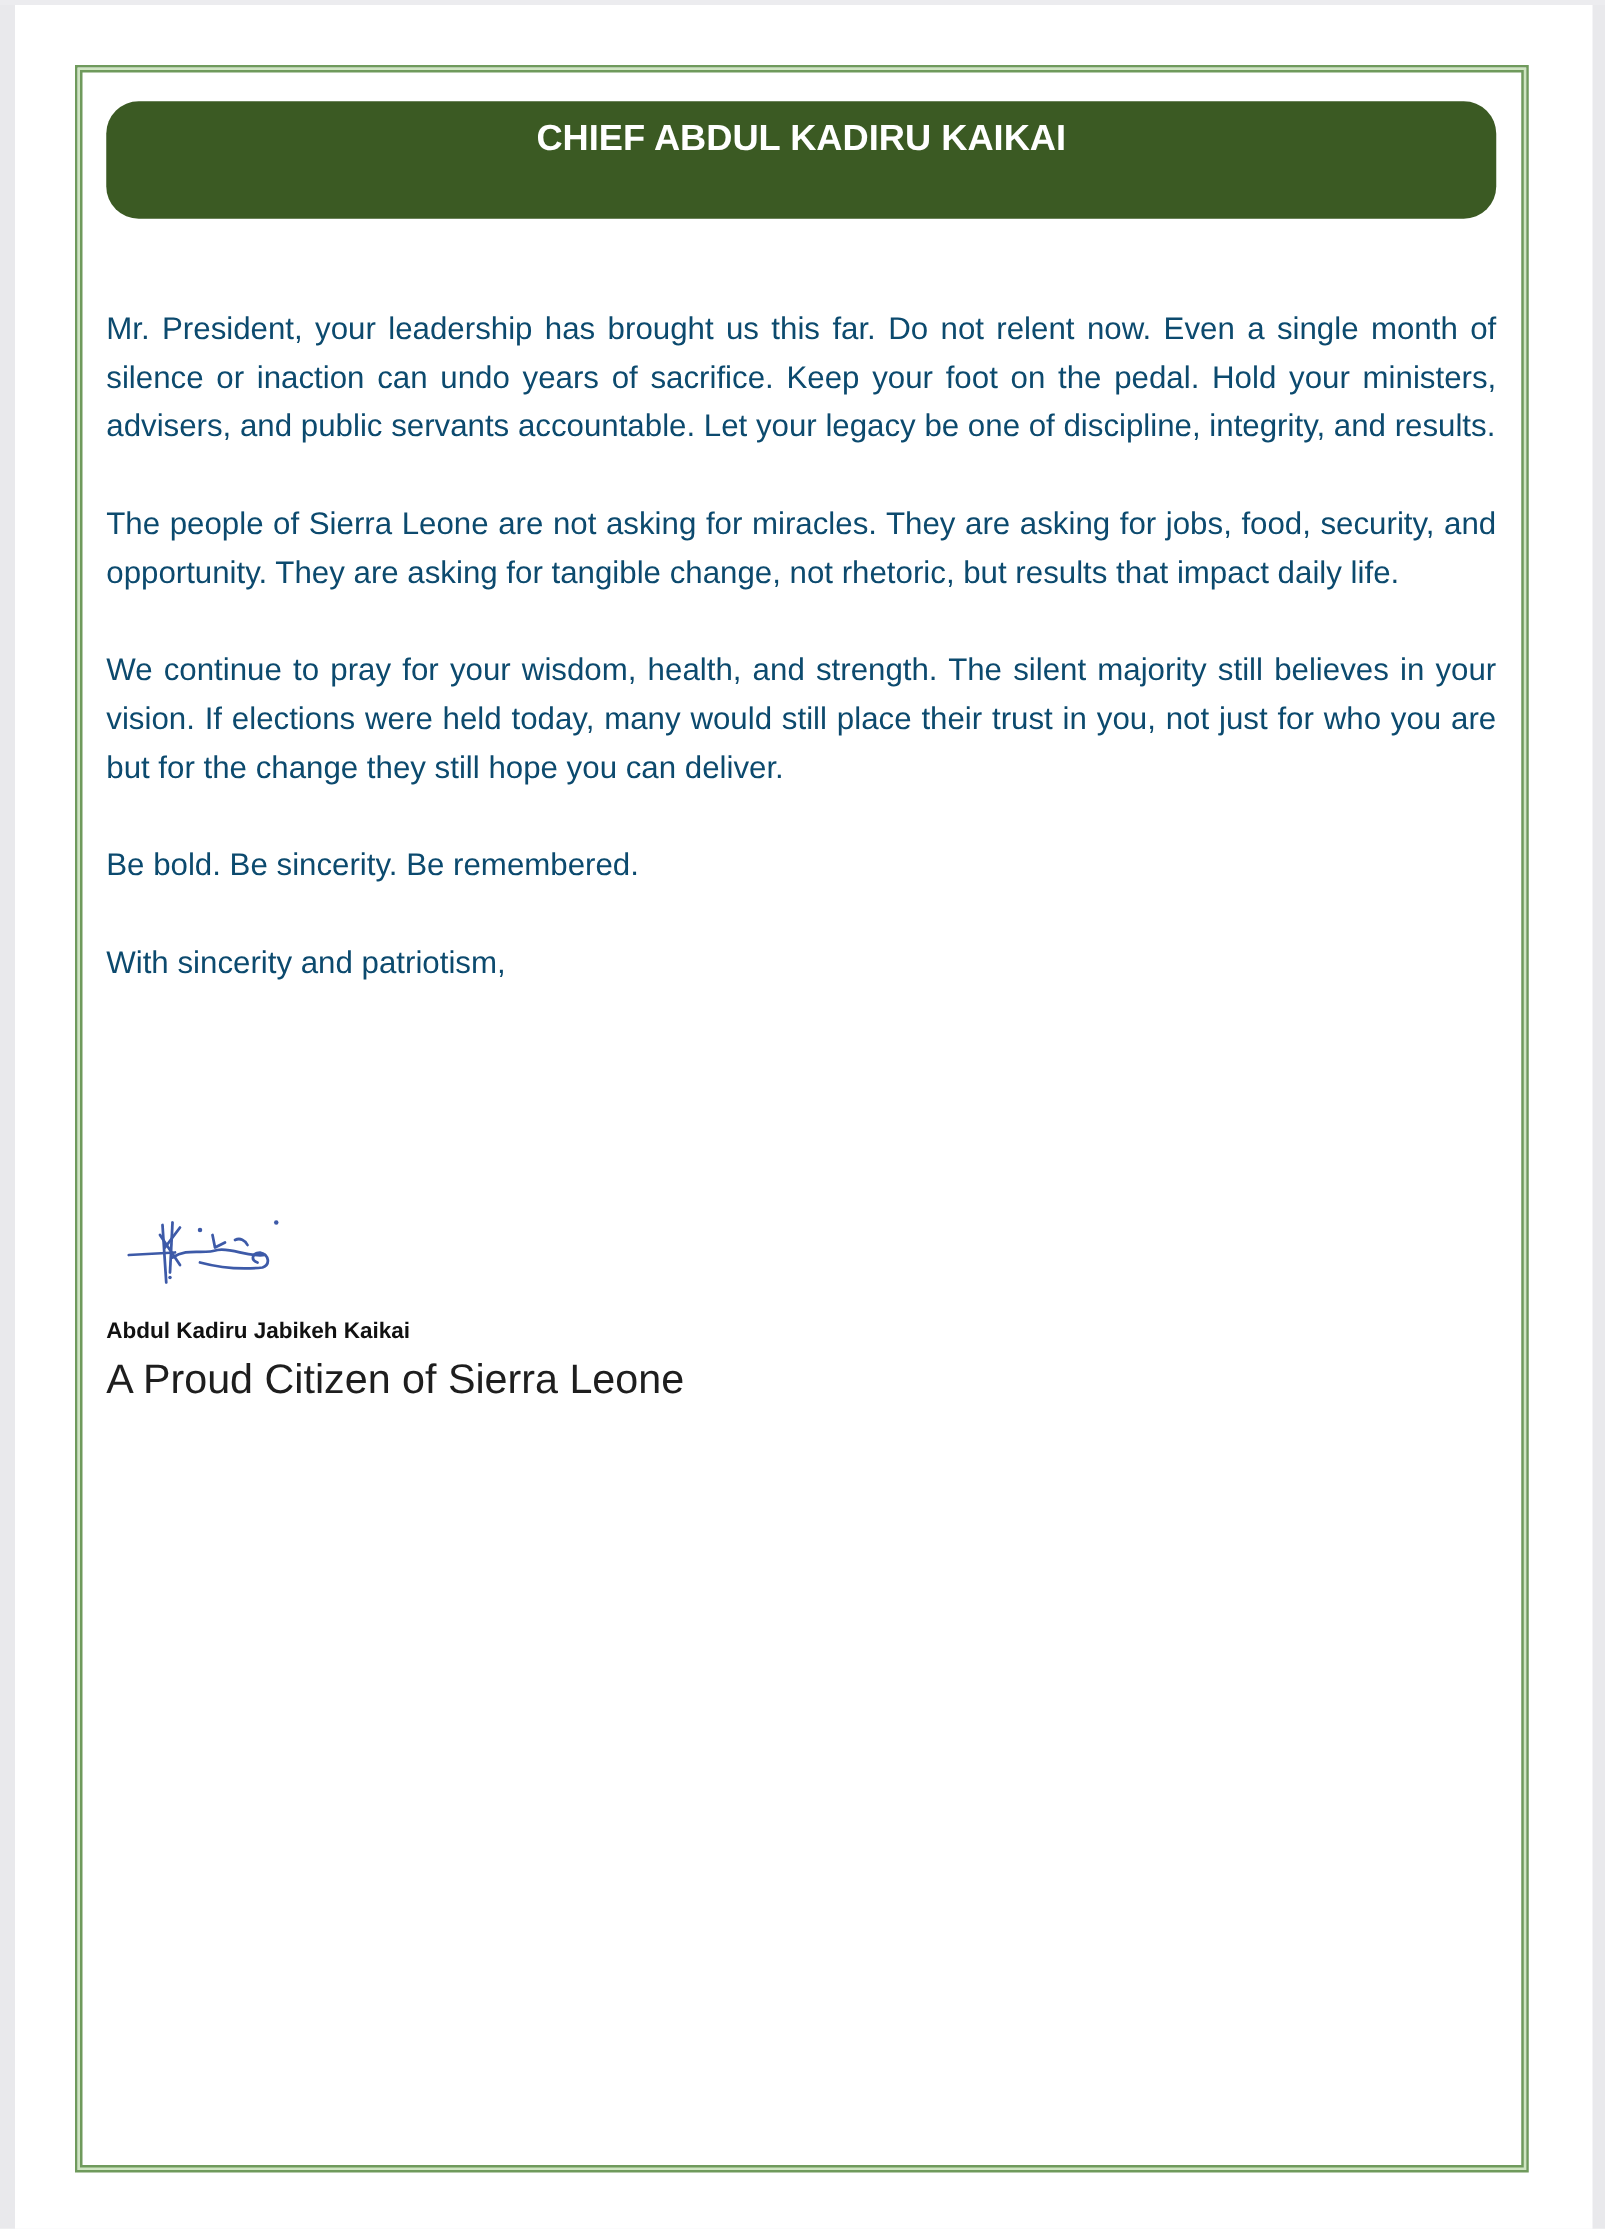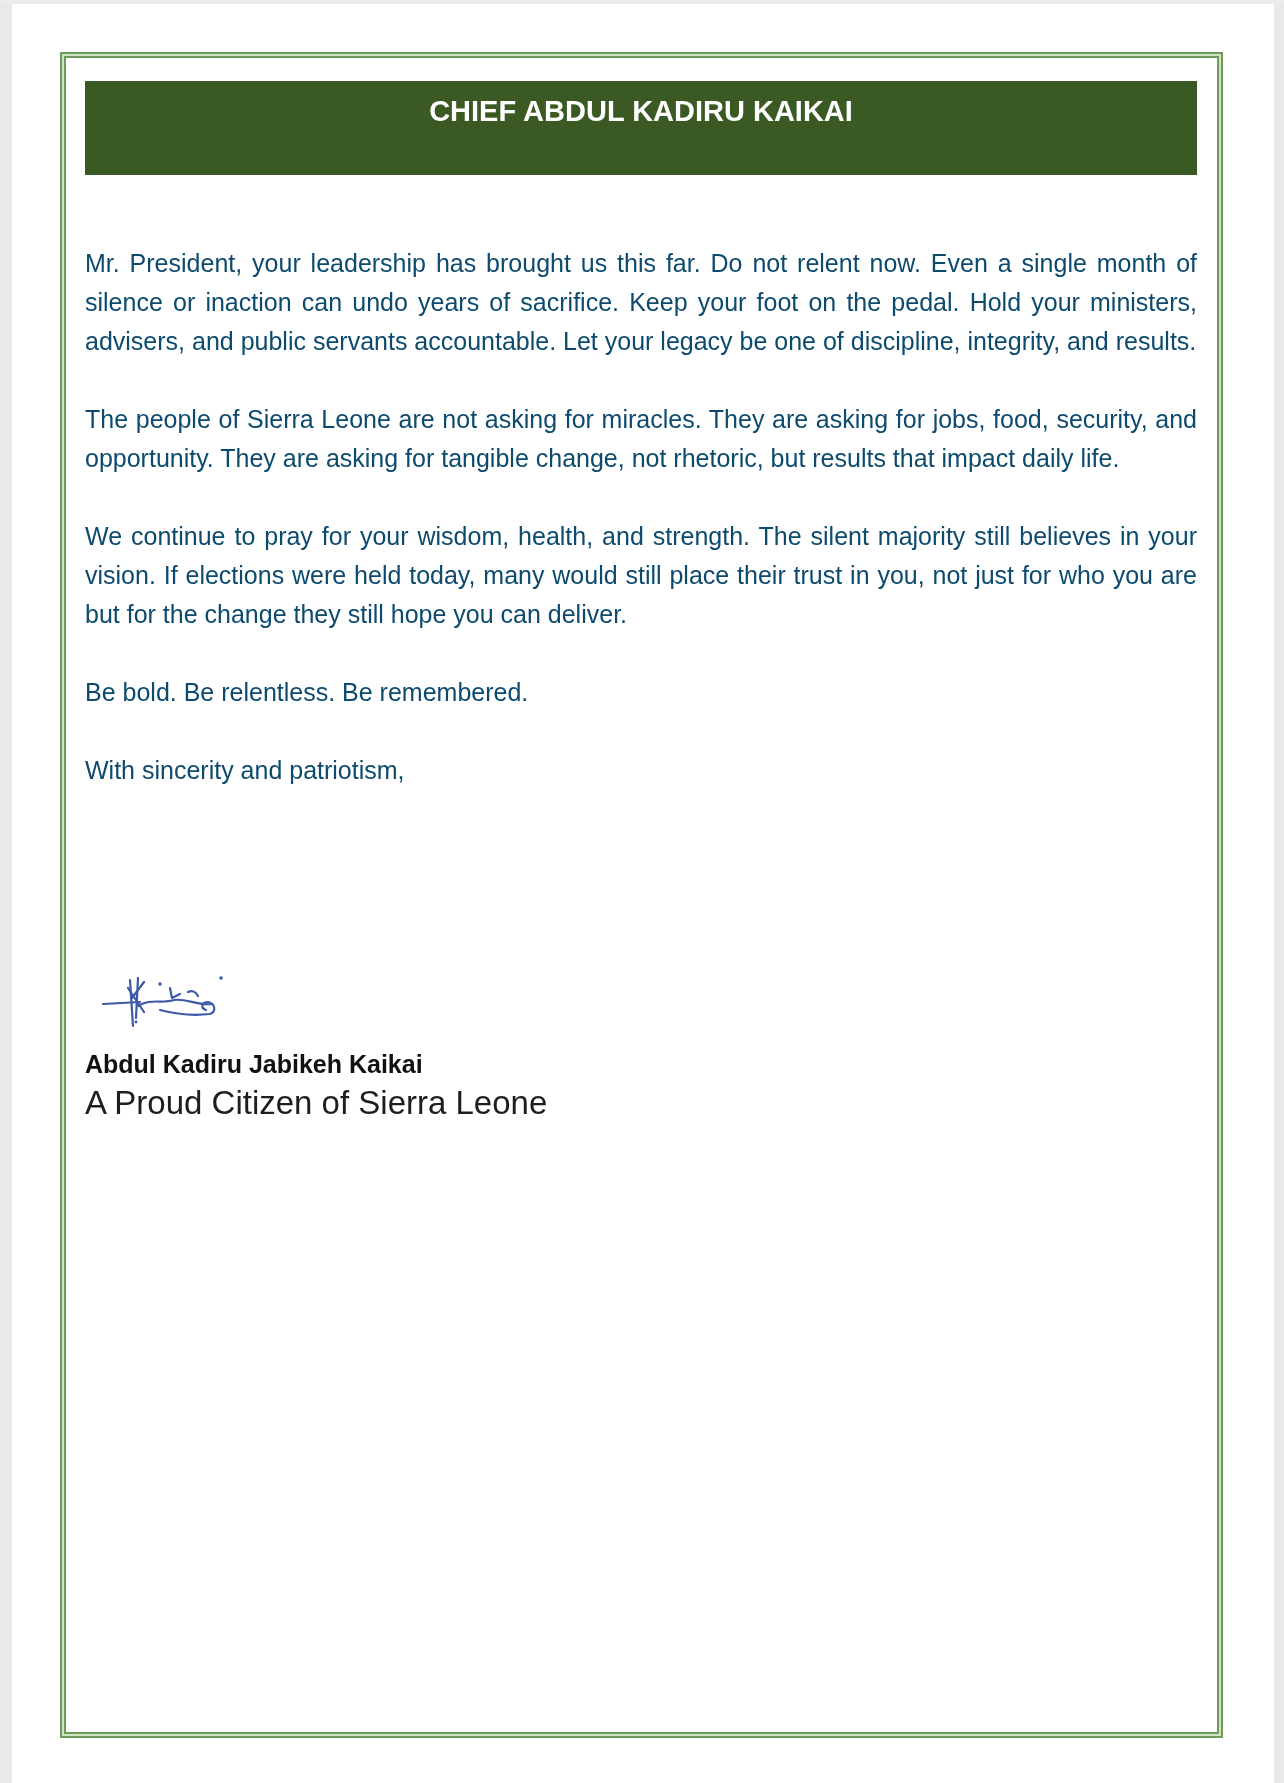--- a/index.html
+++ b/index.html
@@ -22,20 +22,21 @@
       position: absolute; left: 60px; top: 52px; width: 1163px; height: 1686px;
       box-sizing: border-box;
       border: 2px solid #6f9a5c;
       box-shadow: inset 0 0 0 2px #cfe5c2, inset 0 0 0 4px #6f9a5c;
     }
     .header-bar {
       position: absolute; left: 85px; top: 81px; width: 1112px; height: 94px;
       background: #3b5a23;
       text-align: center;
       color: #ffffff;
+      border-radius: 26px;
     }
     .header-title {
       display: block;
       margin-top: 13px;
       font-size: 29px;
       font-weight: bold;
       letter-spacing: 0px;
       line-height: 34px;
     }
     .header-email-line {
@@ -58,21 +59,21 @@
     .para {
       margin: 0 0 39px 0;
       text-align: justify;
     }
     .para.closing { margin-bottom: 39px; }
     .signature {
       position: absolute; left: 100px; top: 968px; width: 130px; height: 62px;
     }
     .sig-name {
       position: absolute; left: 85px; top: 1046px;
-      font-size: 25px; font-weight: bold; line-height: 36px; color: #111;
+      font-size: 18px; font-weight: bold; line-height: 36px; color: #111;
     }
     .sig-title {
       position: absolute; left: 85px; top: 1085px;
       font-size: 33px; line-height: 36px; color: #1e1e1e;
     }
   </style>
 </head>
 <body>
 
 <div class="top-strip"></div>
@@ -80,21 +81,21 @@
 <div class="frame"></div>
 
 <div class="header-bar">
   <span class="header-title">CHIEF ABDUL KADIRU KAIKAI</span>
 </div>
 
 <div class="body-text">
   <p class="para">Mr. President, your leadership has brought us this far. Do not relent now. Even a single month of silence or inaction can undo years of sacrifice. Keep your foot on the pedal. Hold your ministers, advisers, and public servants accountable. Let your legacy be one of discipline, integrity, and results.</p>
   <p class="para">The people of Sierra Leone are not asking for miracles. They are asking for jobs, food, security, and opportunity. They are asking for tangible change, not rhetoric, but results that impact daily life.</p>
   <p class="para">We continue to pray for your wisdom, health, and strength. The silent majority still believes in your vision. If elections were held today, many would still place their trust in you, not just for who you are but for the change they still hope you can deliver.</p>
-  <p class="para">Be bold. Be relentless. Be remembered.</p>
+  <p class="para">Be bold. Be sincerity. Be remembered.</p>
   <p class="para closing">With sincerity and patriotism,</p>
 </div>
 
 <svg class="signature" viewBox="0 0 130 62">
   <g fill="none" stroke="#3d5aa8" stroke-width="2.2" stroke-linecap="round" stroke-linejoin="round">
     <path d="M3 36 L40 34"></path>
     <path d="M30 12 L33 58"></path>
     <path d="M38 10 L36 50"></path>
     <path d="M28 20 L44 44"></path>
     <path d="M44 14 L32 30"></path>

